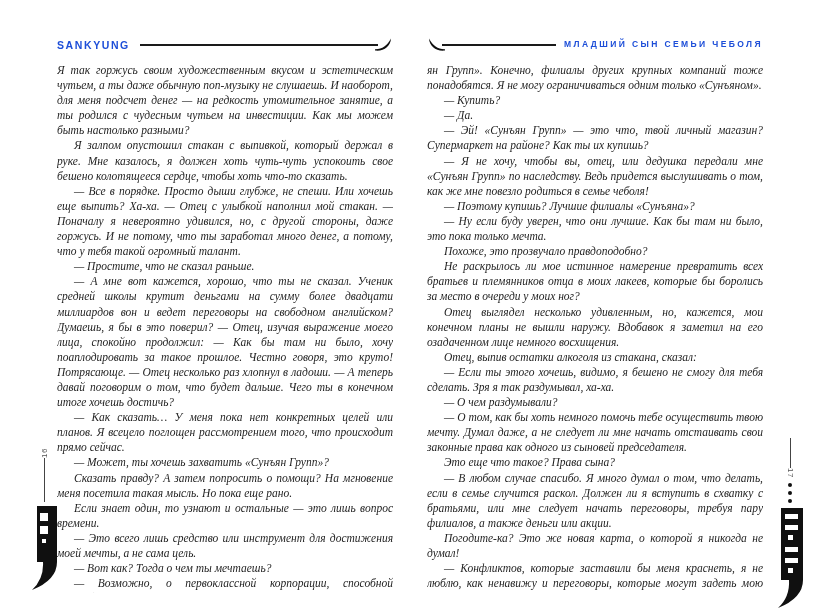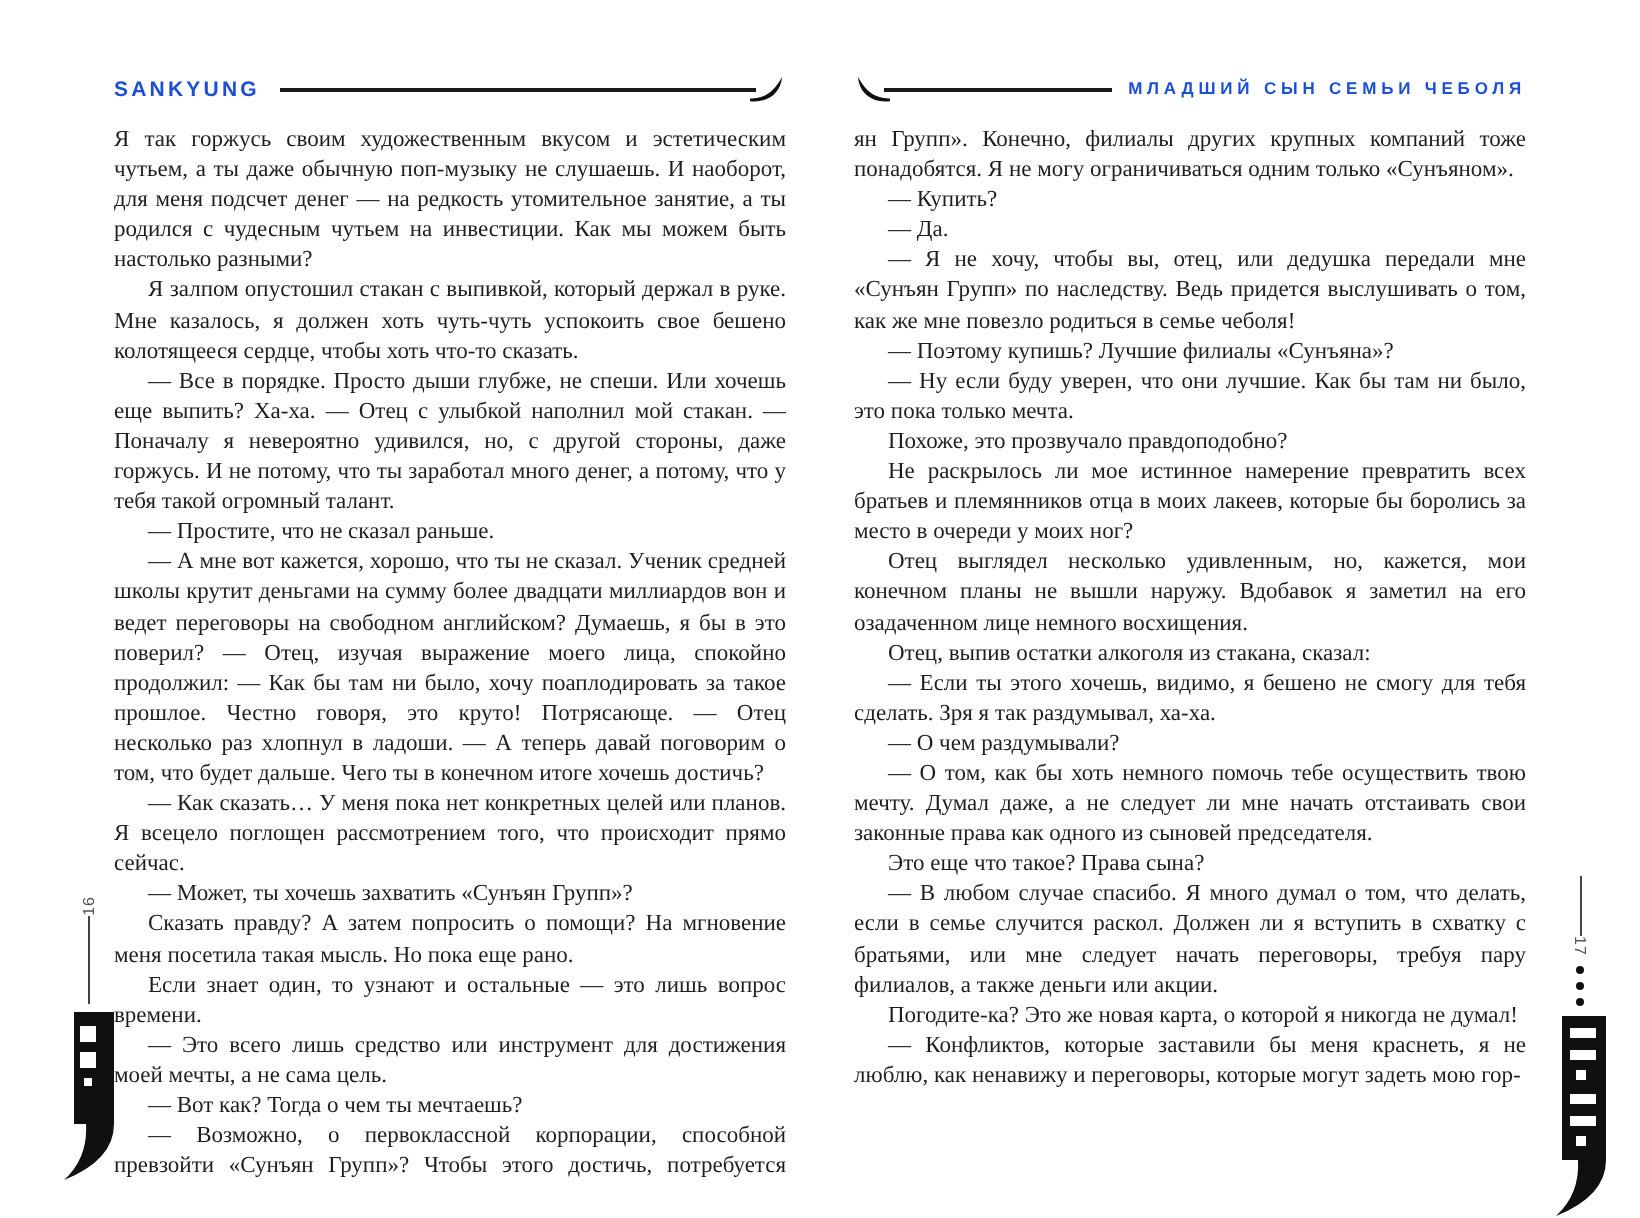--- a/index.html
+++ b/index.html
@@ -46,21 +46,21 @@
   
   .text-col {
     margin-top: 9px;
     height: 530px;
     overflow: hidden;
     font-size: 11.5px;
     line-height: 15.1px;
     text-align: justify;
     color: #1e1e1e;
   }
-  .para { text-indent: 0; }
+  .para { text-indent: 0; font-style: italic; }
   .para.indent { text-indent: 17px; }
 
   
   .margin-widget { position: absolute; display: flex; flex-direction: column; align-items: center; }
   .margin-widget.left  { left: 30px;  top: 448px; width: 28px; }
   .margin-widget.right { right: 16px; top: 438px; width: 28px; }
   .folio {
     font-family: "Liberation Sans", "DejaVu Sans", sans-serif;
     font-size: 8px;
     color: #555;
@@ -107,20 +107,21 @@
       <svg class="swoosh" width="18" height="15" viewBox="0 0 18 15">
         <path d="M18 11.2 C11 11.4 6 8 2 0.5 C2.6 8.5 9 13.6 18 12.6 Z" fill="#101010"></path>
       </svg>
       <span class="header-rule"></span>
       <span class="header-title">МЛАДШИЙ СЫН СЕМЬИ ЧЕБОЛЯ</span>
     </div>
     <div class="text-col">
         <p class="para">ян Групп». Конечно, филиалы других крупных компаний тоже понадобятся. Я не могу ограничиваться одним только «Сунъяном».</p>
         <p class="para indent">— Купить?</p>
         <p class="para indent">— Да.</p>
+        <p class="para indent">— Эй! «Сунъян Групп» — это что, твой личный магазин? Супермаркет на районе? Как ты их купишь?</p>
         <p class="para indent">— Я не хочу, чтобы вы, отец, или дедушка передали мне «Сунъян Групп» по наследству. Ведь придется выслушивать о том, как же мне повезло родиться в семье чеболя!</p>
         <p class="para indent">— Поэтому купишь? Лучшие филиалы «Сунъяна»?</p>
         <p class="para indent">— Ну если буду уверен, что они лучшие. Как бы там ни было, это пока только мечта.</p>
         <p class="para indent">Похоже, это прозвучало правдоподобно?</p>
         <p class="para indent">Не раскрылось ли мое истинное намерение превратить всех братьев и племянников отца в моих лакеев, которые бы боролись за место в очереди у моих ног?</p>
         <p class="para indent">Отец выглядел несколько удивленным, но, кажется, мои конечном планы не вышли наружу. Вдобавок я заметил на его озадаченном лице немного восхищения.</p>
         <p class="para indent">Отец, выпив остатки алкоголя из стакана, сказал:</p>
         <p class="para indent">— Если ты этого хочешь, видимо, я бешено не смогу для тебя сделать. Зря я так раздумывал, ха-ха.</p>
         <p class="para indent">— О чем раздумывали?</p>
         <p class="para indent">— О том, как бы хоть немного помочь тебе осуществить твою мечту. Думал даже, а не следует ли мне начать отстаивать свои законные права как одного из сыновей председателя.</p>

